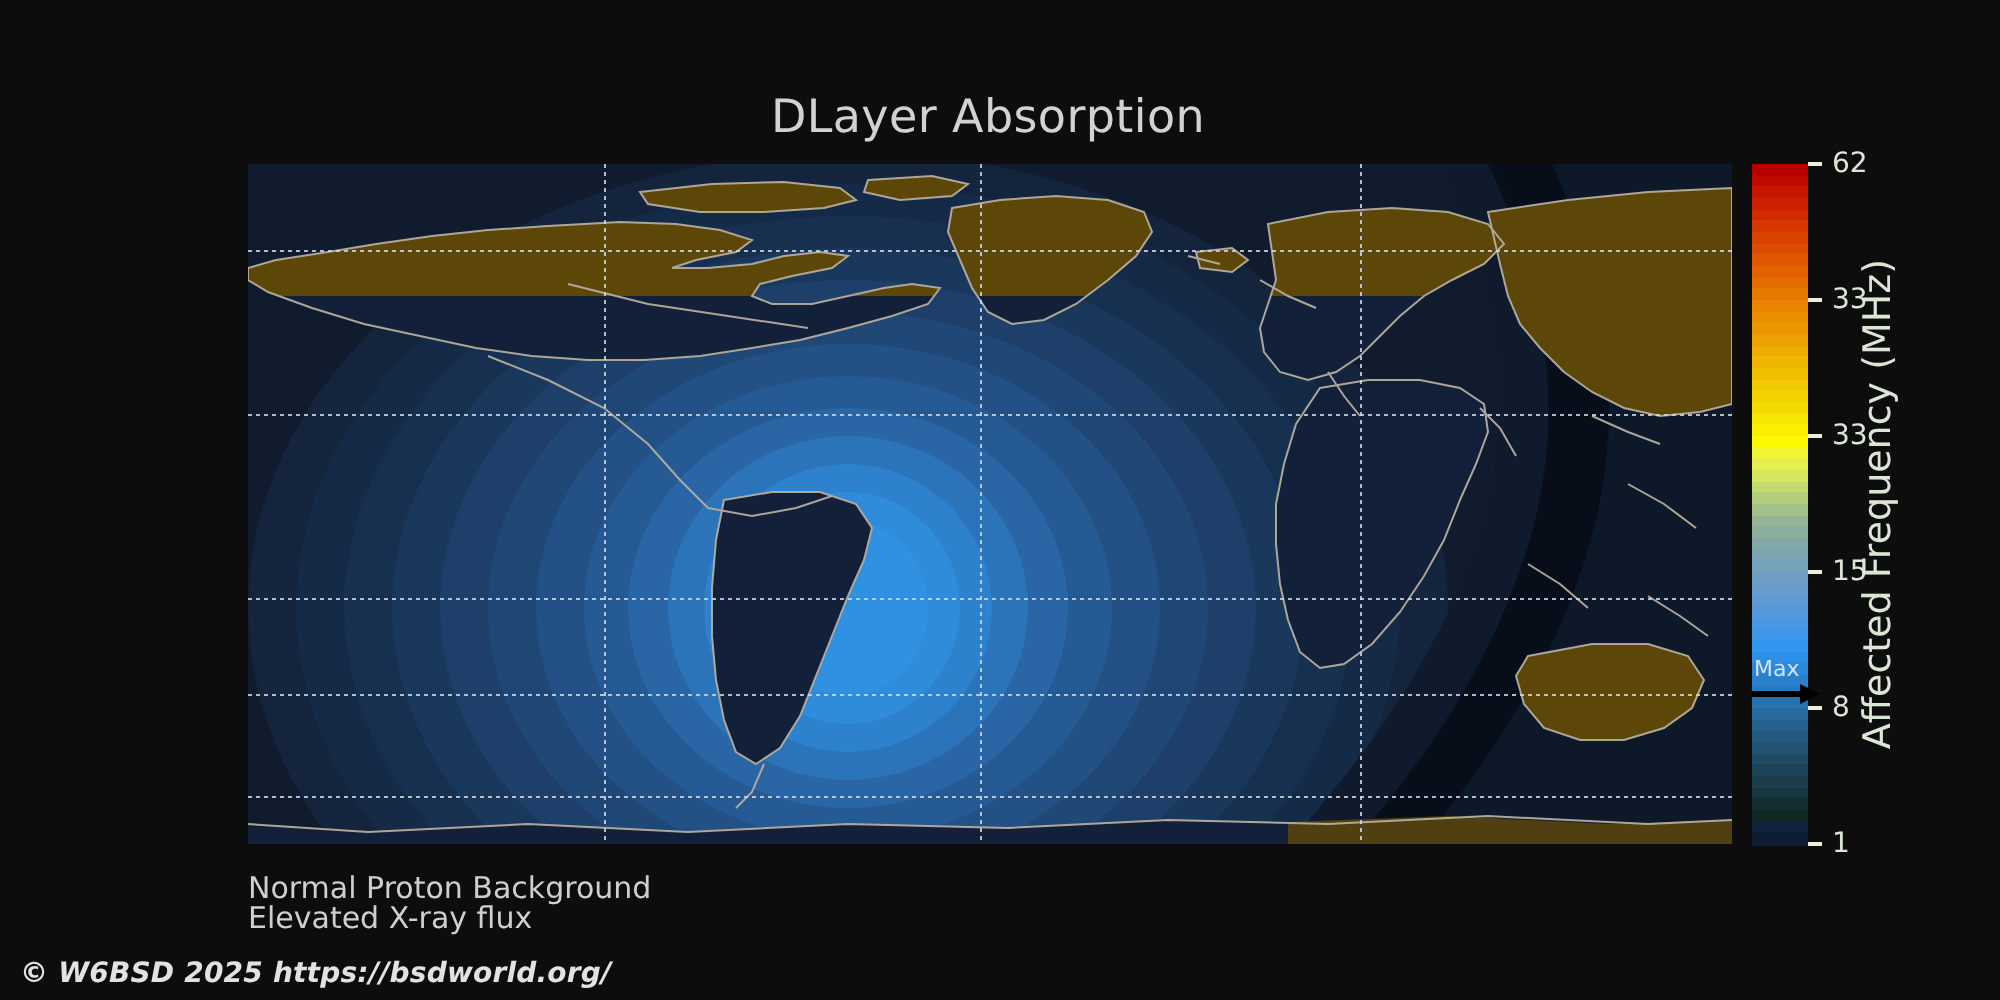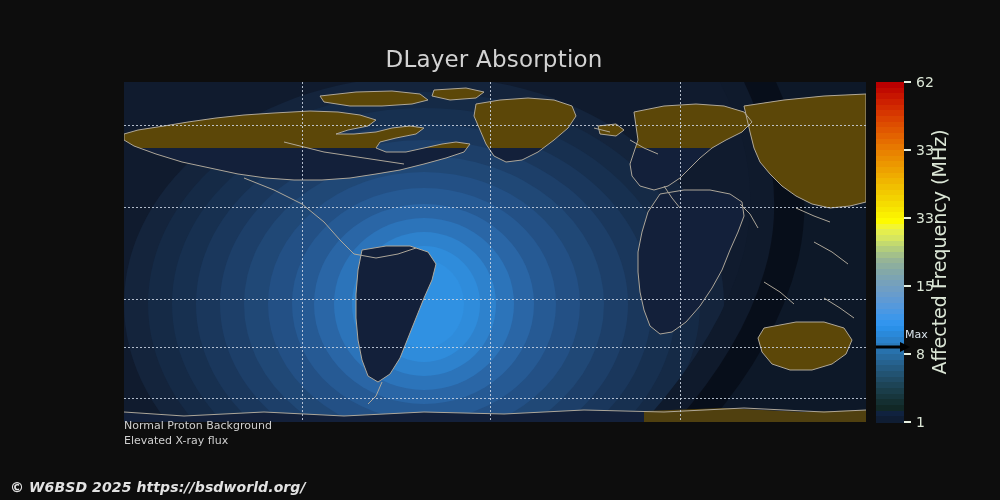--- a/index.html
+++ b/index.html
@@ -57,26 +57,26 @@
   }
   .cbar-axis-label{
     position:absolute; left:925px; top:82px; width:340px; height:28px;
     transform-origin:0 0; transform:rotate(-90deg) translate(-340px,0);
     text-align:center; font-size:19px; color:#dbe6d6; line-height:28px;
     white-space:nowrap;
   }
   .maxmark{ position:absolute; left:876px; top:330px; width:34px; height:24px; }
   .maxmark .mtxt{
     position:absolute; left:1px; top:-1px; font-size:11px; color:#d8e2ea;
-    line-height:12px; font-family:"DejaVu Sans","Liberation Sans",sans-serif;padding-left:28px;
+    line-height:12px; font-family:"DejaVu Sans","Liberation Sans",sans-serif;
   }
   .maxmark svg{ position:absolute; left:0; top:11px; }
 
   
-  .notes{ position:absolute; left:124px; top:419px; font-size:11px; color:#cfcfcf; line-height:14.5px; }
+  .notes{ position:absolute; left:124px; top:437px; font-size:15px; color:#cfcfcf; line-height:14.5px; }
   .stamp{ position:absolute; left:724px; top:433px; font-size:11.5px; color:#cfcfcf; }
   .footer{
     position:absolute; left:10px; top:479px; font-size:14px; color:#e2e2e2;
     font-style:italic; font-weight:bold; letter-spacing:.1px;
   }
 </style>
 </head>
 <body>
 
 <div id="root">

